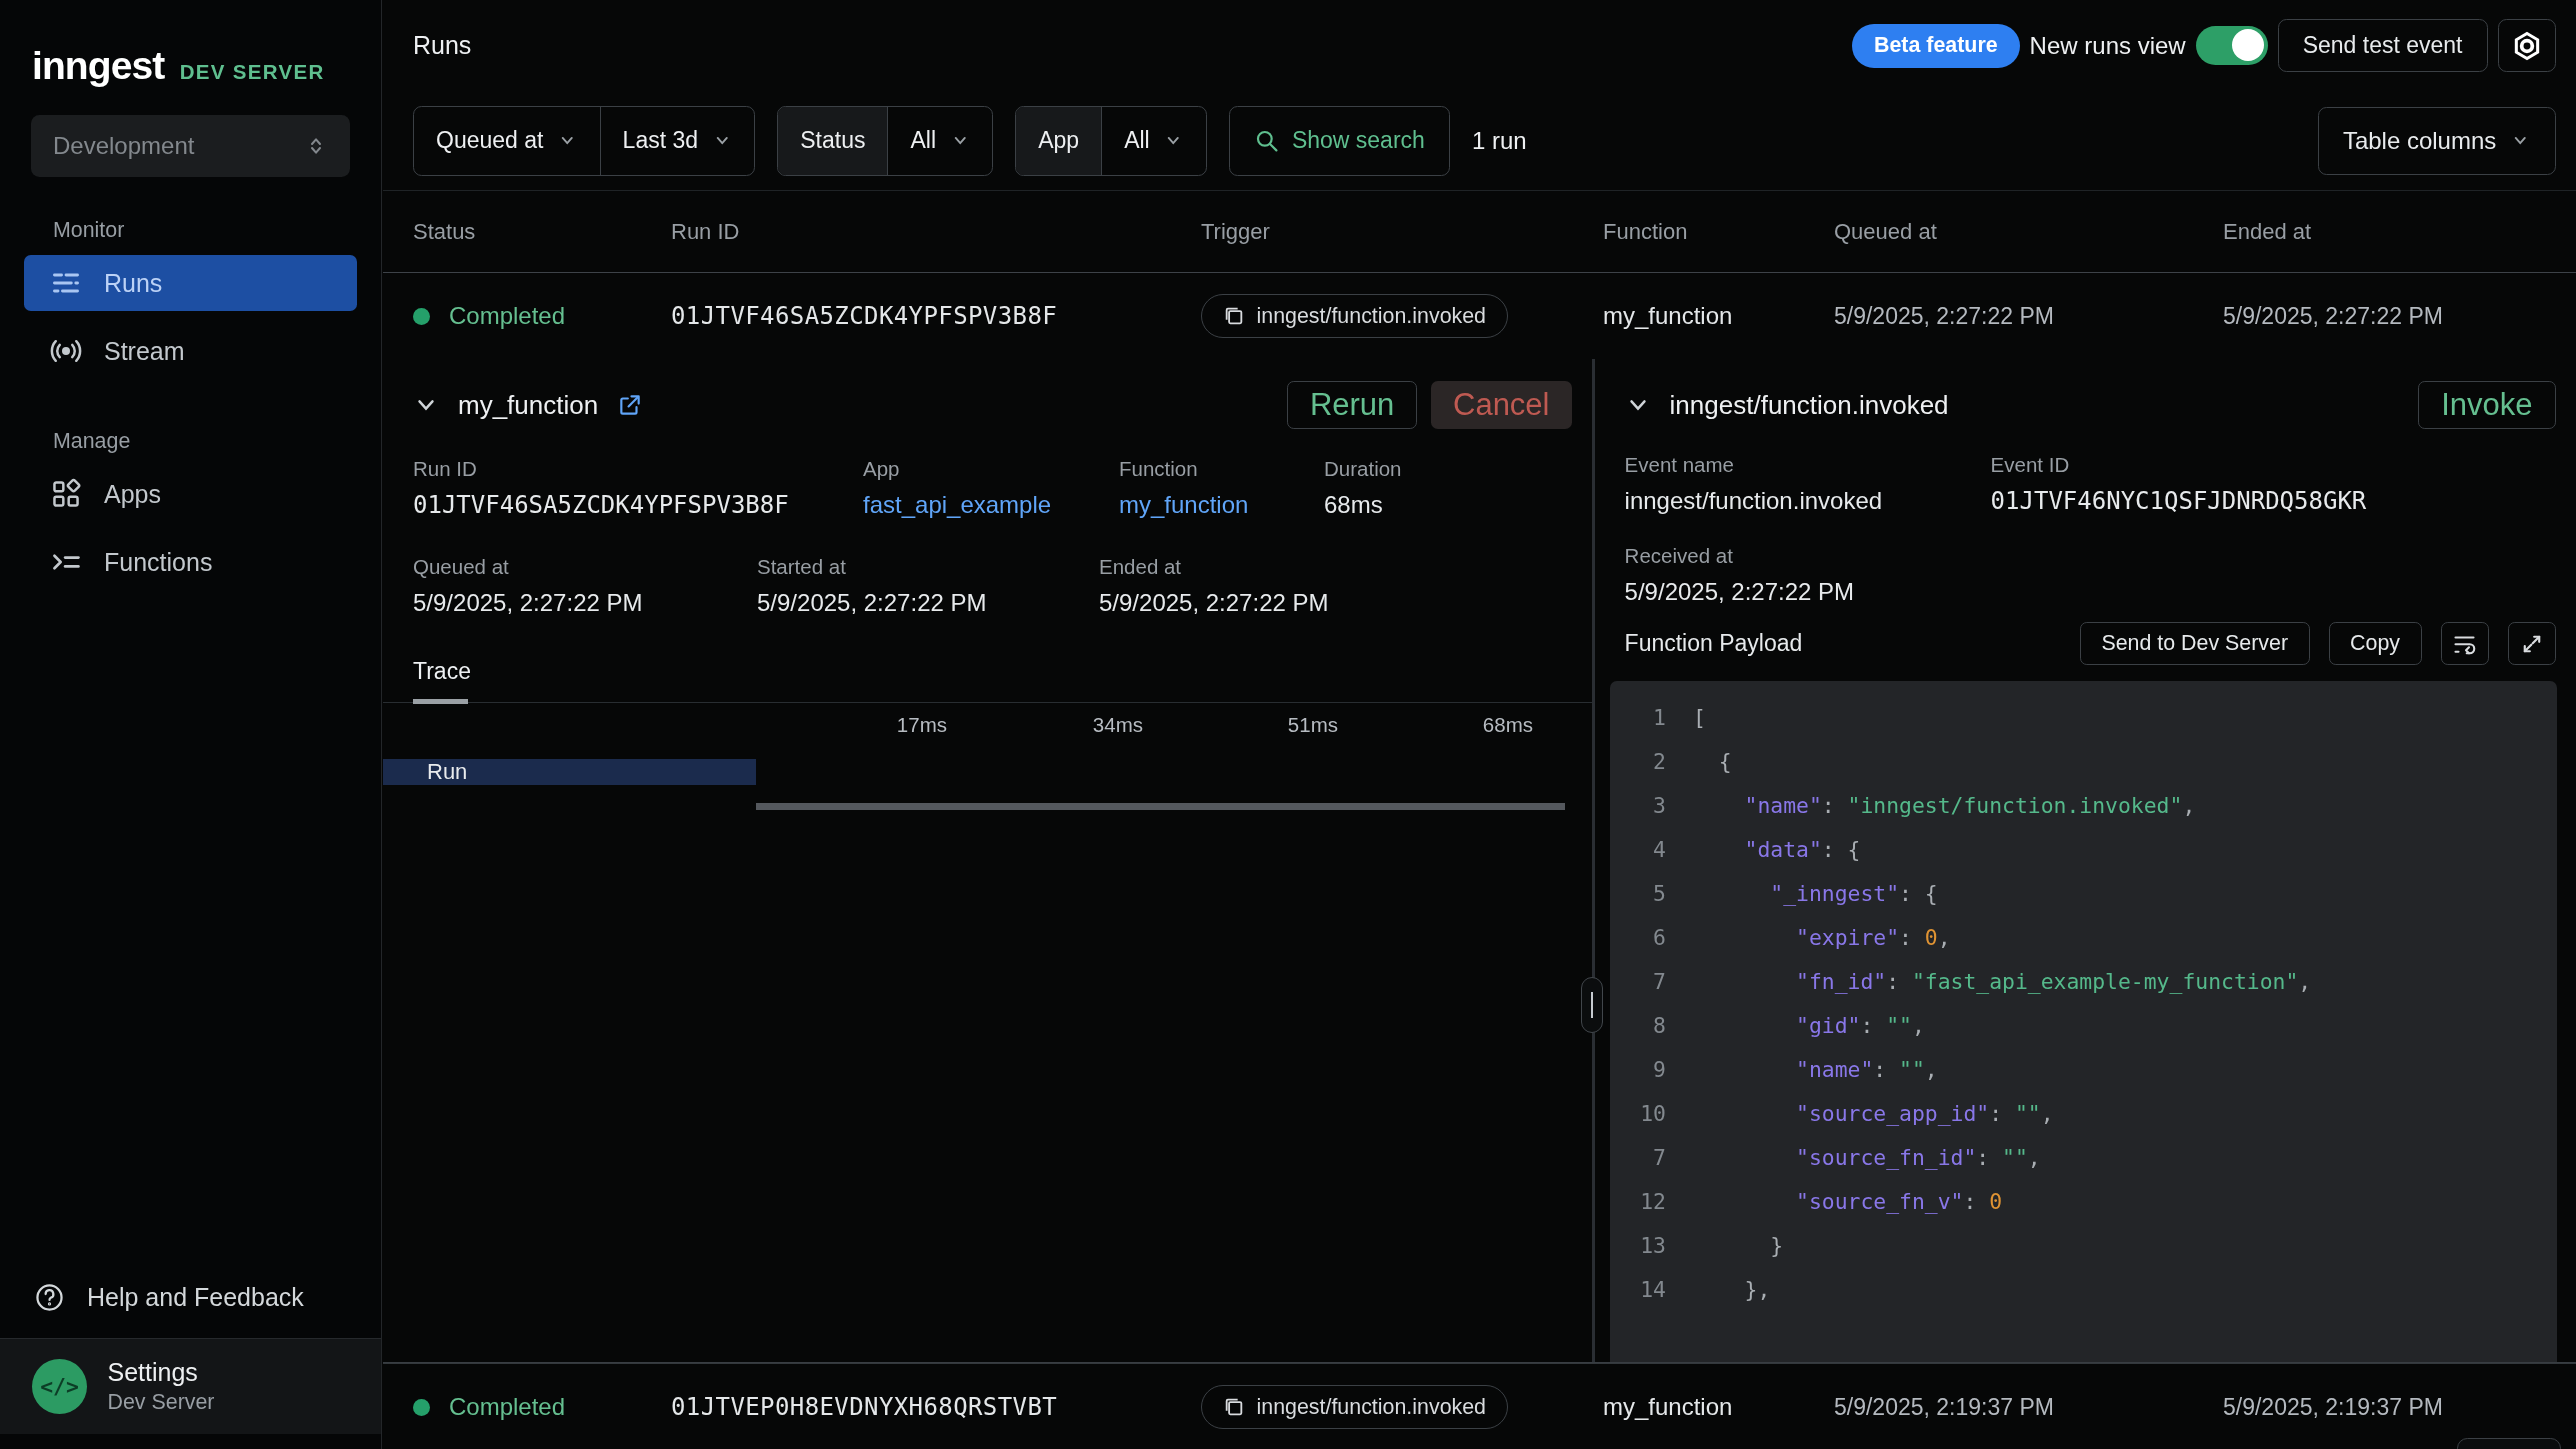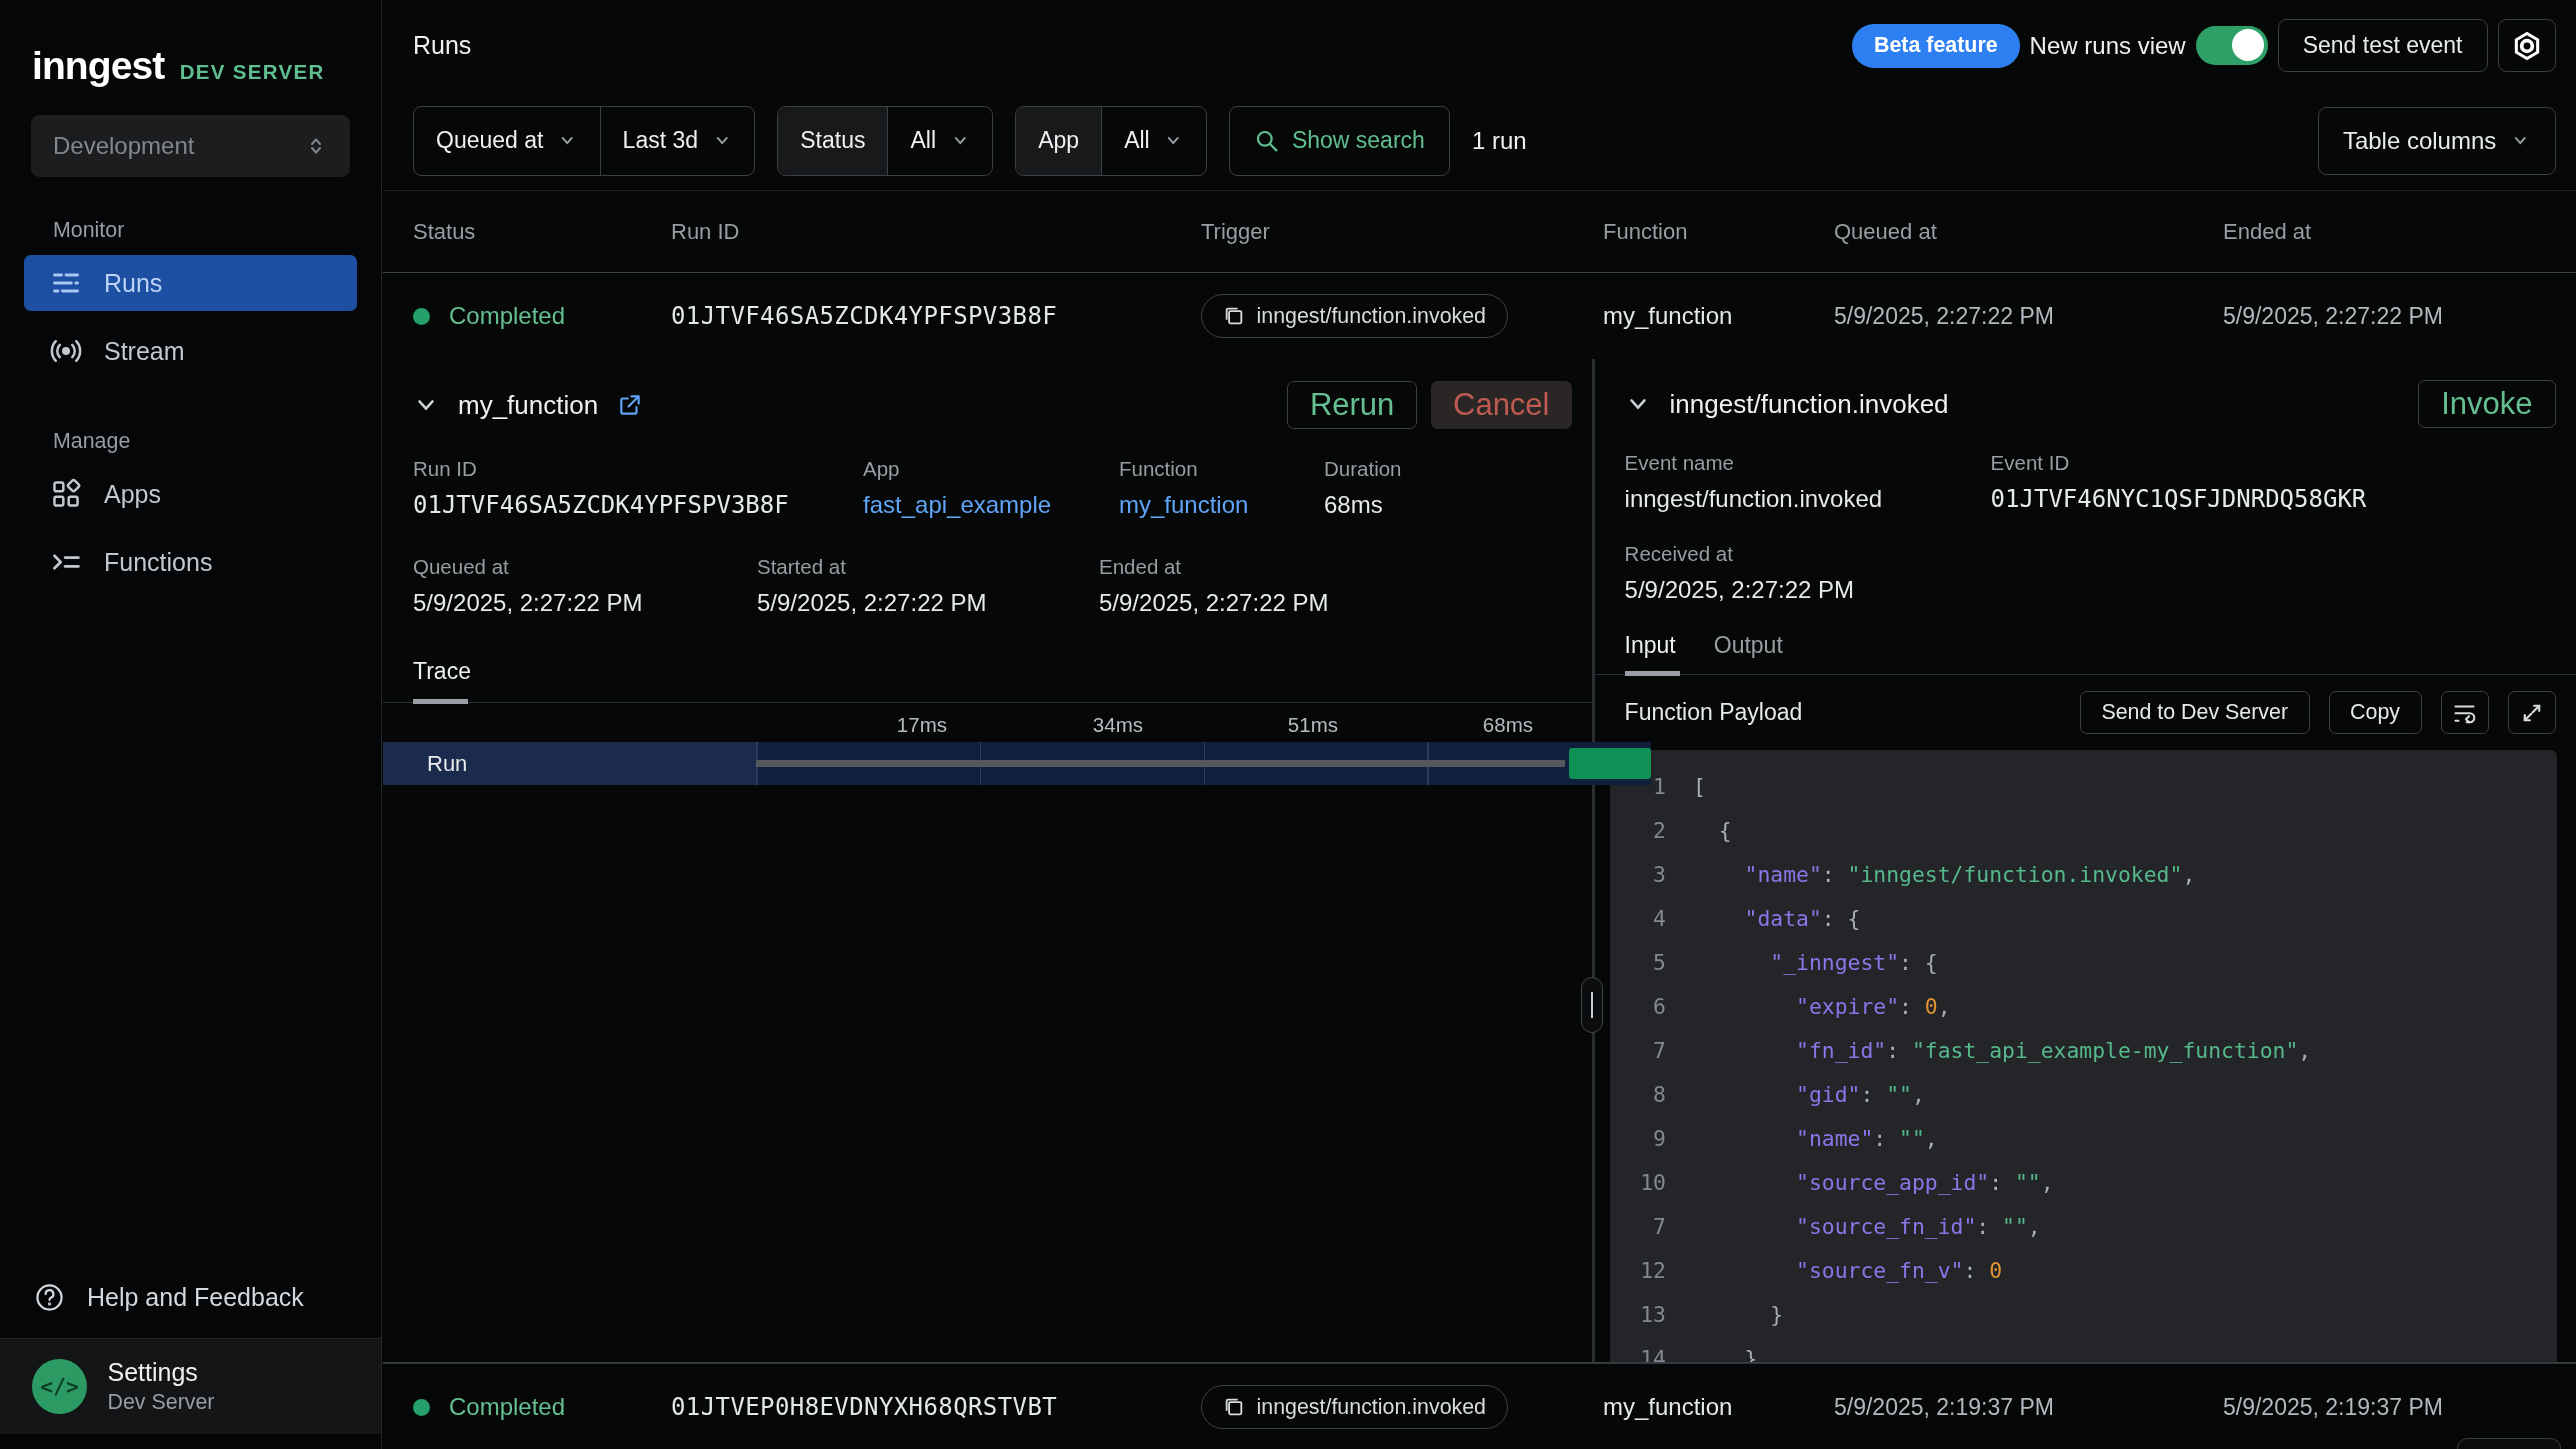--- a/index.html
+++ b/index.html
@@ -88,21 +88,21 @@
   .meta-link { color:var(--link-blue,#60a5f8); cursor:pointer; }
 
   .tabs-bar { position:relative; margin-top:38px; height:48px; border-bottom:1.7px solid #282d31; padding-left:30px; display:flex; gap:38px; }
   .tab { position:relative; font-size:23px; color:#989ea4; padding-top:3.4px; cursor:pointer; }
   .tab.active { color:#eef1f3; }
   .tab.active::after { content:""; position:absolute; left:0; bottom:-1.7px; width:55px; height:4.3px; background:#9aa0a5; }
 
   
   .ticks { position:relative; height:39px; }
   .tick { position:absolute; bottom:5.1px; transform:translateX(-100%); font-size:20.5px; color:#b7bcc2; }
-  .trace-row { display:flex; width:1268px; height:43px; }
+  .trace-row { display:flex; width:1268px; height:43px;align-items:flex-end; }
   .trace-label { width:373px; flex:0 0 auto; background:#1b2b4d; display:flex; align-items:center; padding-left:44px; font-size:22px; color:#e8ebed; cursor:pointer; }
   .trace-line { flex:1; background:#101f3c; position:relative; }
   .vt { position:absolute; top:0; bottom:0; width:1.7px; background:#2b3a5c; }
   .gray-bar { position:absolute; left:0; width:90.4%; top:18px; height:6.8px; background:#54585d; }
   .green-span { position:absolute; left:90.8%; right:0; top:6px; bottom:6px; background:#0f9156; border-radius:3.4px; cursor:pointer; }
 
   
   .event-meta { display:grid; grid-template-columns:366px 1fr; margin:22px 30px 0; }
   .received-block { margin:29px 30px 0; }
   .payload-header { height:75px; display:flex; align-items:center; padding:0 20.5px 0 30px; flex:0 0 auto; }
@@ -428,24 +428,20 @@
             <div class="meta-label">Event ID</div>
             <div class="meta-value mono">01JTVF46NYC1QSFJDNRDQ58GKR</div>
           </div>
         </div>
 
         <div class="received-block">
           <div class="meta-label">Received at</div>
           <div class="meta-value">5/9/2025, 2:27:22 PM</div>
         </div>
 
-        <div class="tabs-bar" style="margin-top:24px">
-          <span class="tab active">Input</span>
-          <span class="tab">Output</span>
-        </div>
 
         <div class="payload-header">
           <span class="payload-title">Function Payload</span>
           <div class="payload-actions">
             <button class="btn-xs">Send to Dev Server</button>
             <button class="btn-xs">Copy</button>
             <div class="icon-btn-sm">
               <svg width="27" height="27" viewBox="0 0 36 36" fill="none" stroke="currentColor" stroke-width="2.8" stroke-linecap="round" stroke-linejoin="round">
                 <path d="M6 10h24"></path>
                   <path d="M6 19h19a6 6 0 1 1 0 12h-4"></path>

